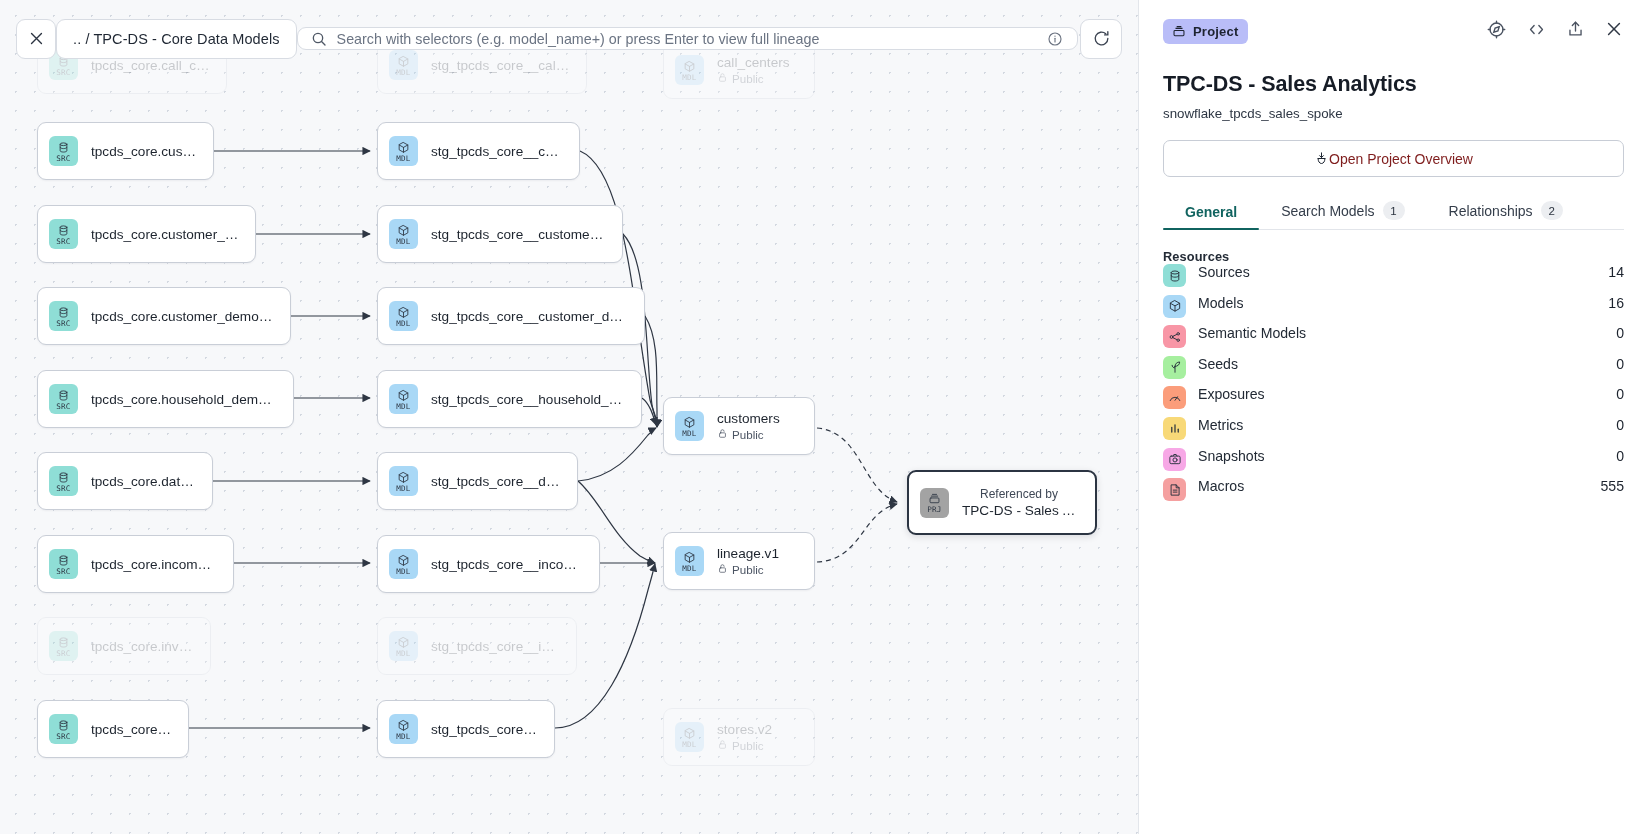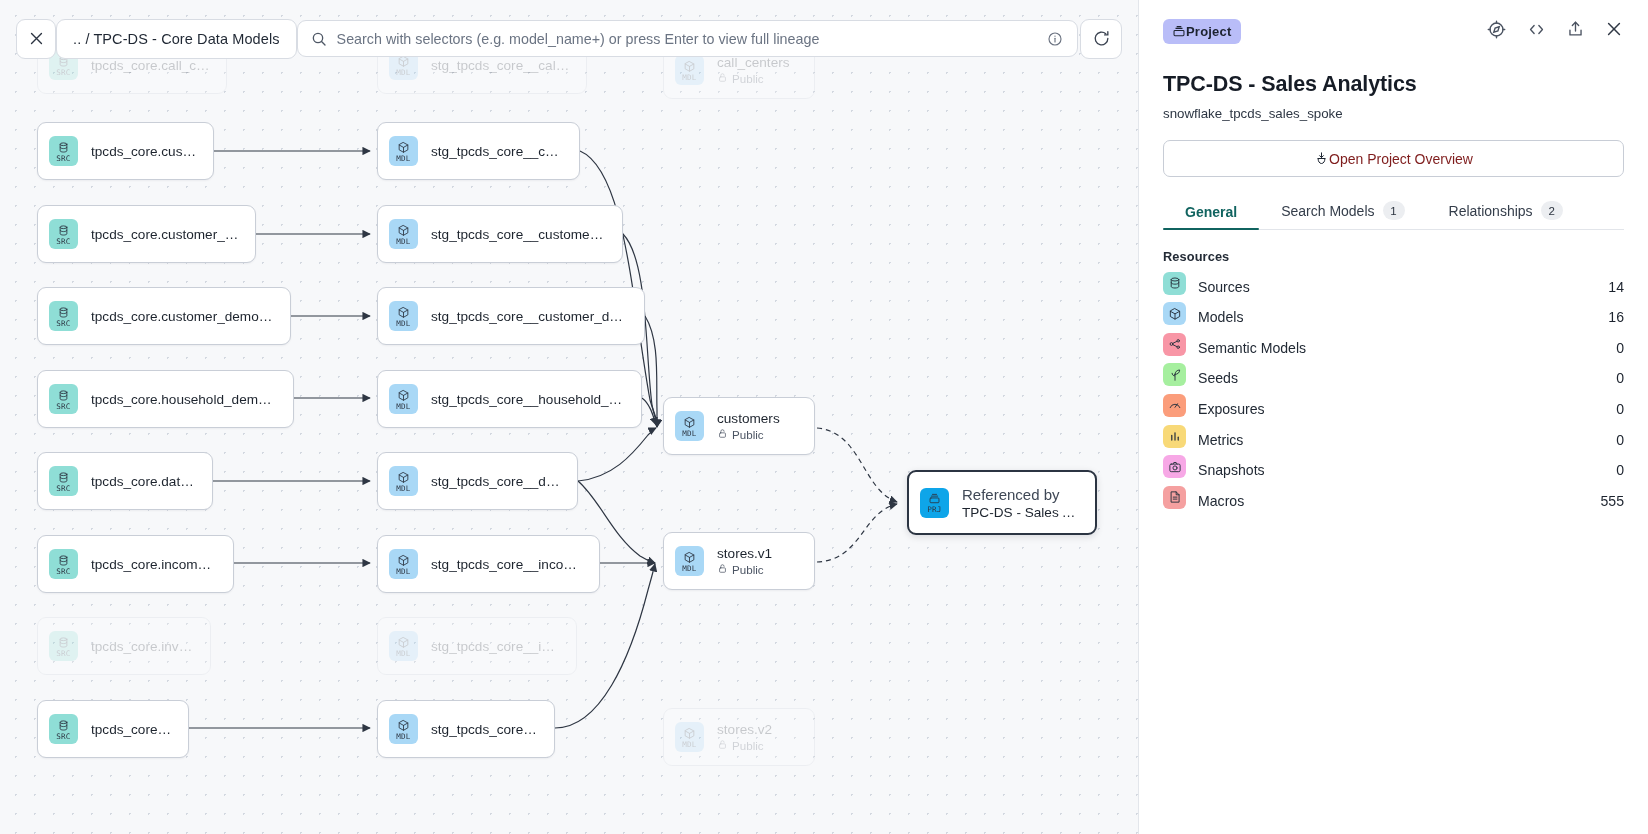--- a/index.html
+++ b/index.html
@@ -43,21 +43,21 @@
   .tb-close { width: 40px; }
   .breadcrumb {
     padding: 0 16px;
     font-size: 14.5px;
     color: #1f2733;
     white-space: nowrap;
     letter-spacing: .1px;
   }
   .search-box {
     flex: 1;
-    height: 37px;
+    height: 23px;
     background: #fff;
     border: 1px solid #d8dce3;
     border-radius: 9px;
     display: flex; align-items: center;
     padding: 0 14px 0 13px;
     gap: 10px;
     cursor: text;
     max-width: 836px;
   }
   .search-input {
@@ -93,52 +93,52 @@
     padding-top: 1px;
   }
   .badge .glyph { line-height: 0; }
   .badge .code {
     font-family: "DejaVu Sans Mono", monospace;
     font-size: 7.6px; letter-spacing: .2px;
     color: #2d3643; line-height: 9px; margin-top: 0px;
   }
   .badge-src { background: #8fded6; }
   .badge-mdl { background: #a9d8f6; }
-  .badge-prj { background: #0ea5e9; }
+  .badge-prj { background: #a3a3a3; }
   .node .txt { display: flex; flex-direction: column; gap: 2px; min-width: 0; }
   .node .title {
     font-size: 13.6px; color: #1d242e; white-space: nowrap;
     overflow: hidden; text-overflow: ellipsis;
   }
   .node .sub {
     font-size: 11.6px; color: #4b5463;
     display: flex; align-items: center; gap: 4px;
   }
-  .node .capt { font-size: 15px; color: #3f4856; }
+  .node .capt { font-size: 12px; color: #3f4856; margin-left: 18px; }
   .node.ghost { opacity: .22; box-shadow: none; }
   .node.selected {
     border: 2px solid #2b3442;
     box-shadow: 0 2px 7px rgba(20,25,35,.13);
   }
   svg.edges { position: absolute; inset: 0; width: 1139px; height: 834px; z-index: 5; }
 
   
   .panel {
     width: 509px; height: 834px;
     background: #ffffff;
     padding: 16px 24px 0 24px;
     position: relative;
   }
   .panel-top { display: flex; align-items: center; justify-content: space-between; height: 30px; }
   .type-chip {
     background: #b9bdf8;
     color: #1d2330;
     border-radius: 6px;
     height: 25px;
-    display: inline-flex; align-items: center; gap: 0;
+    display: inline-flex; align-items: center; gap: 7px;
     padding: 0 10px 0 9px;
     font-size: 13px; font-weight: bold;
     letter-spacing: .2px;
   }
   .panel-actions { display: flex; align-items: center; gap: 19px; }
   .act { cursor: pointer; display: block; color: #4a5260; }
   .panel-title {
     margin-top: 26px;
     font-size: 21.5px; font-weight: bold; color: #161c26;
     letter-spacing: -.1px;
@@ -173,21 +173,21 @@
     background: #eceef1; color: #2c3440;
     border-radius: 10px; min-width: 22px; height: 19px;
     display: inline-flex; align-items: center; justify-content: center;
     font-size: 11.5px; font-weight: normal; padding: 0 6px;
   }
   .res-head {
     margin-top: 19px; font-size: 12.8px; font-weight: bold; color: #232b36;
     letter-spacing: .1px;
   }
   .res-row {
-    display: flex; align-items: flex-end; gap: 12px;
+    display: flex; align-items: flex-start; gap: 12px;
     height: 30.6px; cursor: pointer;
   }
   .res-ico {
     width: 23px; height: 23px; border-radius: 6px;
     display: flex; align-items: center; justify-content: center;
     flex: 0 0 auto;
   }
   .res-label { flex: 1; font-size: 14.1px; color: #222a35; }
   .res-count { font-size: 14.1px; color: #1c232e; }
 </style>
@@ -511,21 +511,21 @@
         <div class="node" style="left: 663px; top: 532px; width: 152px; height: 58px;">
           <span class="badge badge-mdl">
             <span class="glyph"><svg width="13" height="13" viewBox="0 0 24 24" fill="none" stroke="#2c3542" stroke-width="1.6" stroke-linecap="round" stroke-linejoin="round">
                 <path d="M12 2.9 L20 7.3 L20 16.3 L12 20.8 L4 16.3 L4 7.3 Z"></path>
                 <path d="M4 7.3 L12 11.8 L20 7.3"></path>
                 <path d="M12 11.8 L12 20.8"></path>
               </svg></span>
             <span class="code">MDL</span>
           </span>
           <span class="txt">
-            <span class="title">stores.v1</span>
+            <span class="title">lineage.v1</span>
             <span class="sub">
               <span><svg width="11" height="11" viewBox="0 0 24 24" fill="none" stroke="#4b5463" stroke-width="1.6" stroke-linecap="round" stroke-linejoin="round">
                   <rect x="5.6" y="10.6" width="12.8" height="9.6" rx="2"></rect>
                   <path d="M8.4 10.6 L8.4 7.6 A3.6 3.6 0 0 1 15.6 7.2"></path>
                 </svg></span>
               <span>Public</span>
             </span>
           </span>
         </div>
         <div class="node ghost" style="left: 663px; top: 708px; width: 152px; height: 58px;">

